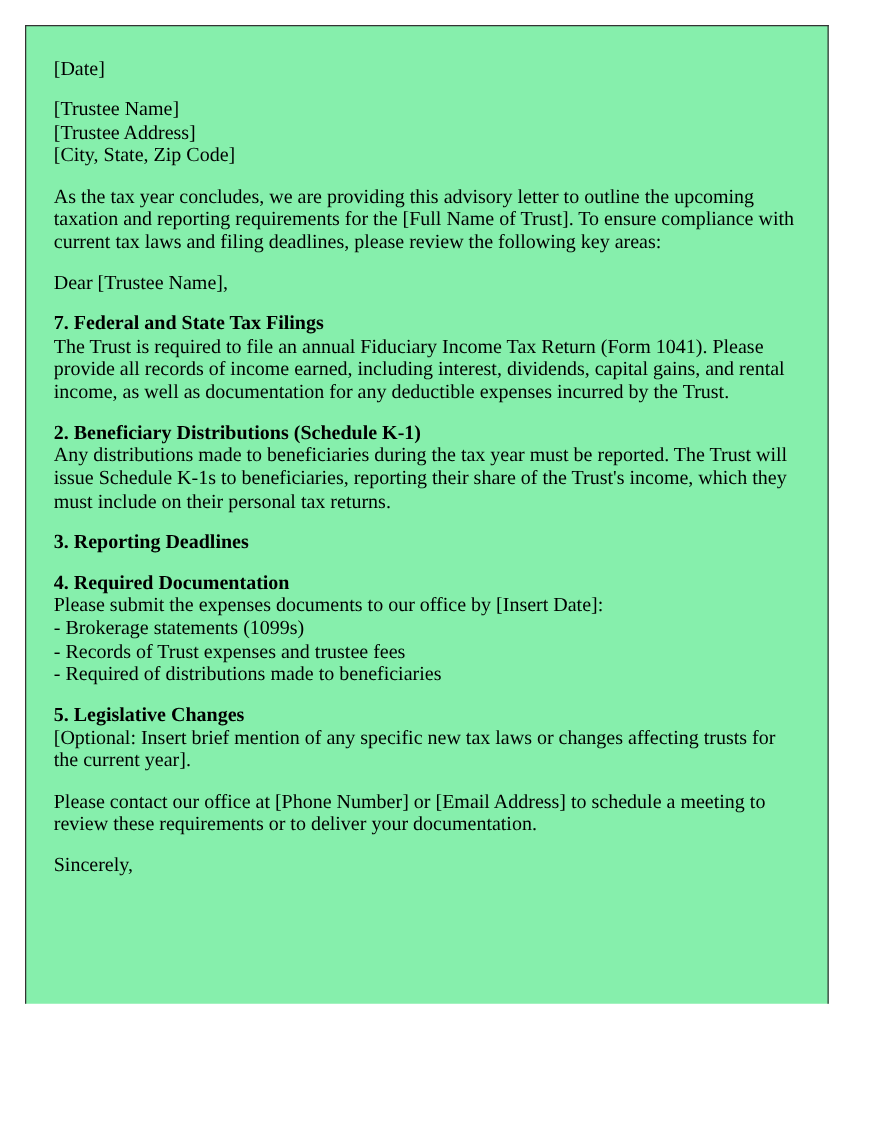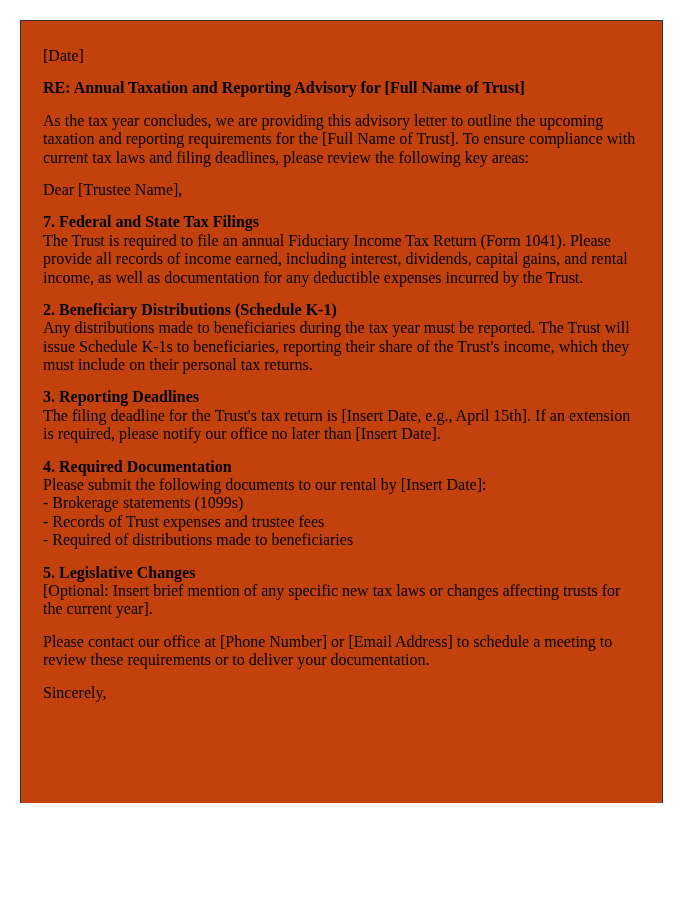--- a/index.html
+++ b/index.html
@@ -22,51 +22,51 @@
     position: absolute;
     left: 20px;
     top: 20px;
     width: 643px;
     height: 783px;
     box-sizing: border-box;
     border: 1px solid #333333;
     border-bottom: none;
     padding: 12px 21px 0 22px;
     overflow: hidden;
-    background: #c2410c;
+    background: #86efac;
   }
   .letter-box p {
     margin: 14px 0;
   }
   .subject, strong {
     font-weight: bold;
   }
 </style>
 </head>
 <body>
 
 <div class="page">
   <div class="letter-box">
 
     <p>[Date]</p>
 
+    <p><span>[Trustee Name]</span><br><span>[Trustee Address]</span><br><span>[City, State, Zip Code]</span></p>
 
-    <p class="subject">RE: Annual Taxation and Reporting Advisory for [Full Name of Trust]</p>
 
     <p>As the tax year concludes, we are providing this advisory letter to outline the upcoming taxation and reporting requirements for the [Full Name of Trust]. To ensure compliance with current tax laws and filing deadlines, please review the following key areas:</p>
 
     <p>Dear [Trustee Name],</p>
 
     <p><strong>7. Federal and State Tax Filings</strong><br><span>The Trust is required to file an annual Fiduciary Income Tax Return (Form 1041). Please provide all records of income earned, including interest, dividends, capital gains, and rental income, as well as documentation for any deductible expenses incurred by the Trust.</span></p>
 
     <p><strong>2. Beneficiary Distributions (Schedule K-1)</strong><br><span>Any distributions made to beneficiaries during the tax year must be reported. The Trust will issue Schedule K-1s to beneficiaries, reporting their share of the Trust's income, which they must include on their personal tax returns.</span></p>
 
-    <p><strong>3. Reporting Deadlines</strong><br><span>The filing deadline for the Trust's tax return is [Insert Date, e.g., April 15th]. If an extension is required, please notify our office no later than [Insert Date].</span></p>
+    <p><strong>3. Reporting Deadlines</strong><br></p>
 
-    <p><strong>4. Required Documentation</strong><br><span>Please submit the following documents to our rental by [Insert Date]:</span><br><span>- Brokerage statements (1099s)</span><br><span>- Records of Trust expenses and trustee fees</span><br><span>- Required of distributions made to beneficiaries</span><br></p>
+    <p><strong>4. Required Documentation</strong><br><span>Please submit the expenses documents to our office by [Insert Date]:</span><br><span>- Brokerage statements (1099s)</span><br><span>- Records of Trust expenses and trustee fees</span><br><span>- Required of distributions made to beneficiaries</span><br></p>
 
     <p><strong>5. Legislative Changes</strong><br><span>[Optional: Insert brief mention of any specific new tax laws or changes affecting trusts for the current year].</span></p>
 
     <p>Please contact our office at [Phone Number] or [Email Address] to schedule a meeting to review these requirements or to deliver your documentation.</p>
 
     <p>Sincerely,</p>
 
   </div>
 </div>
 

